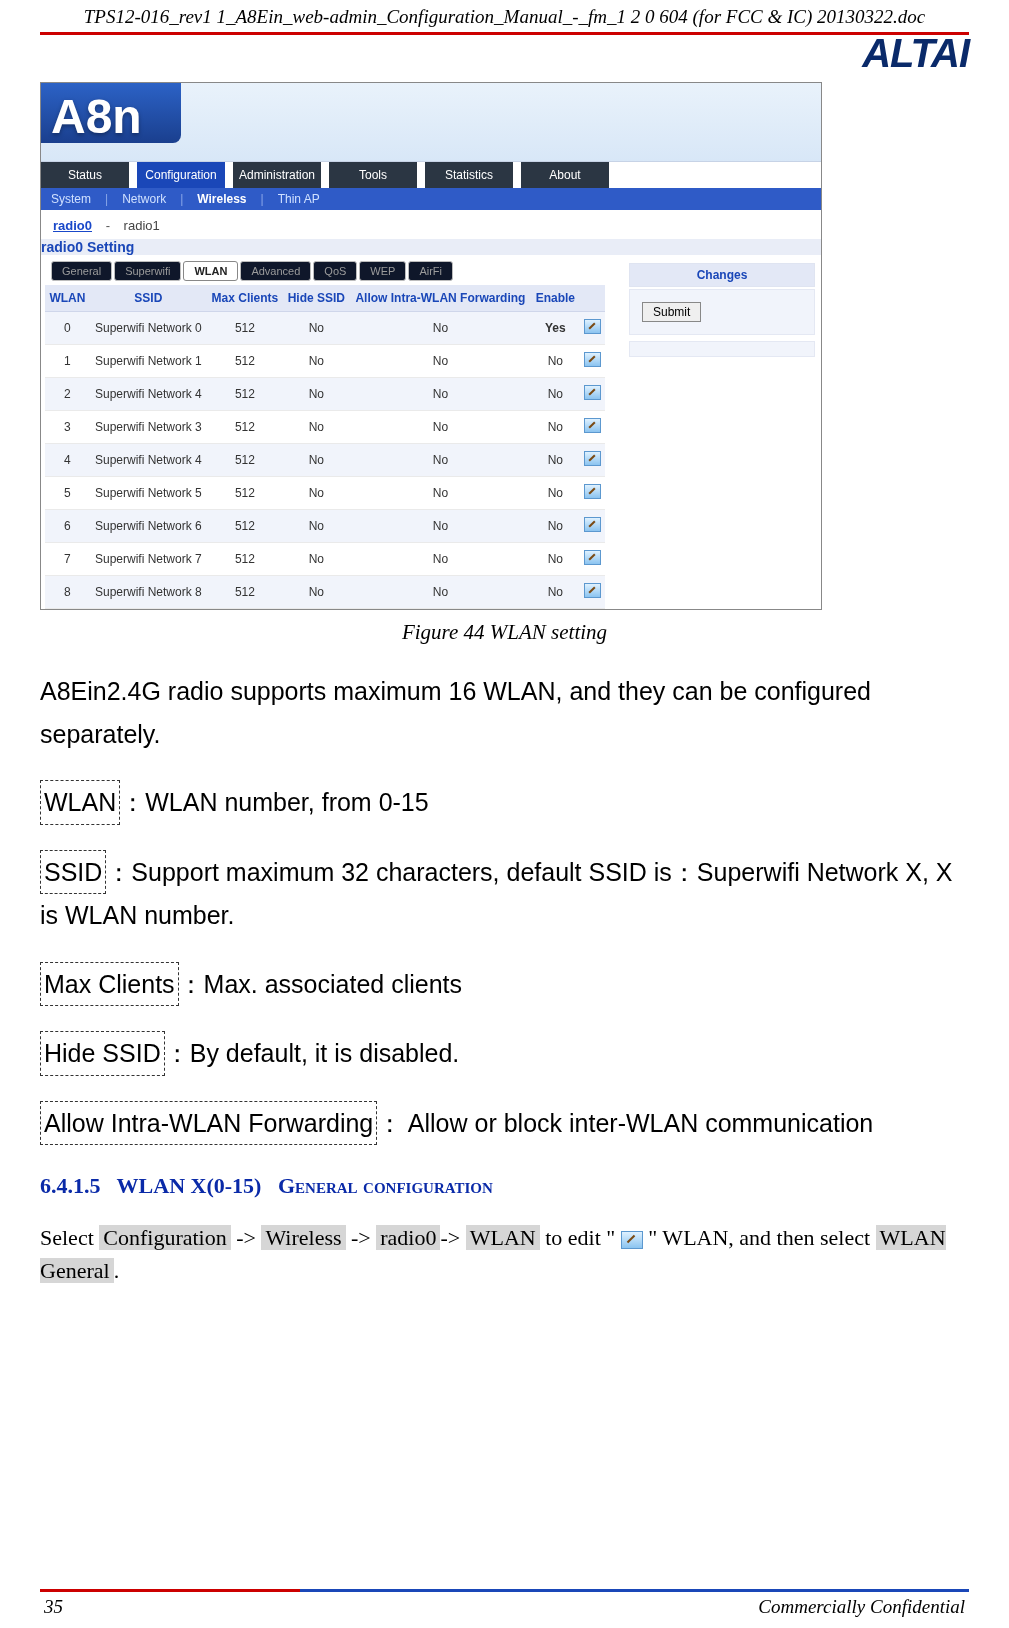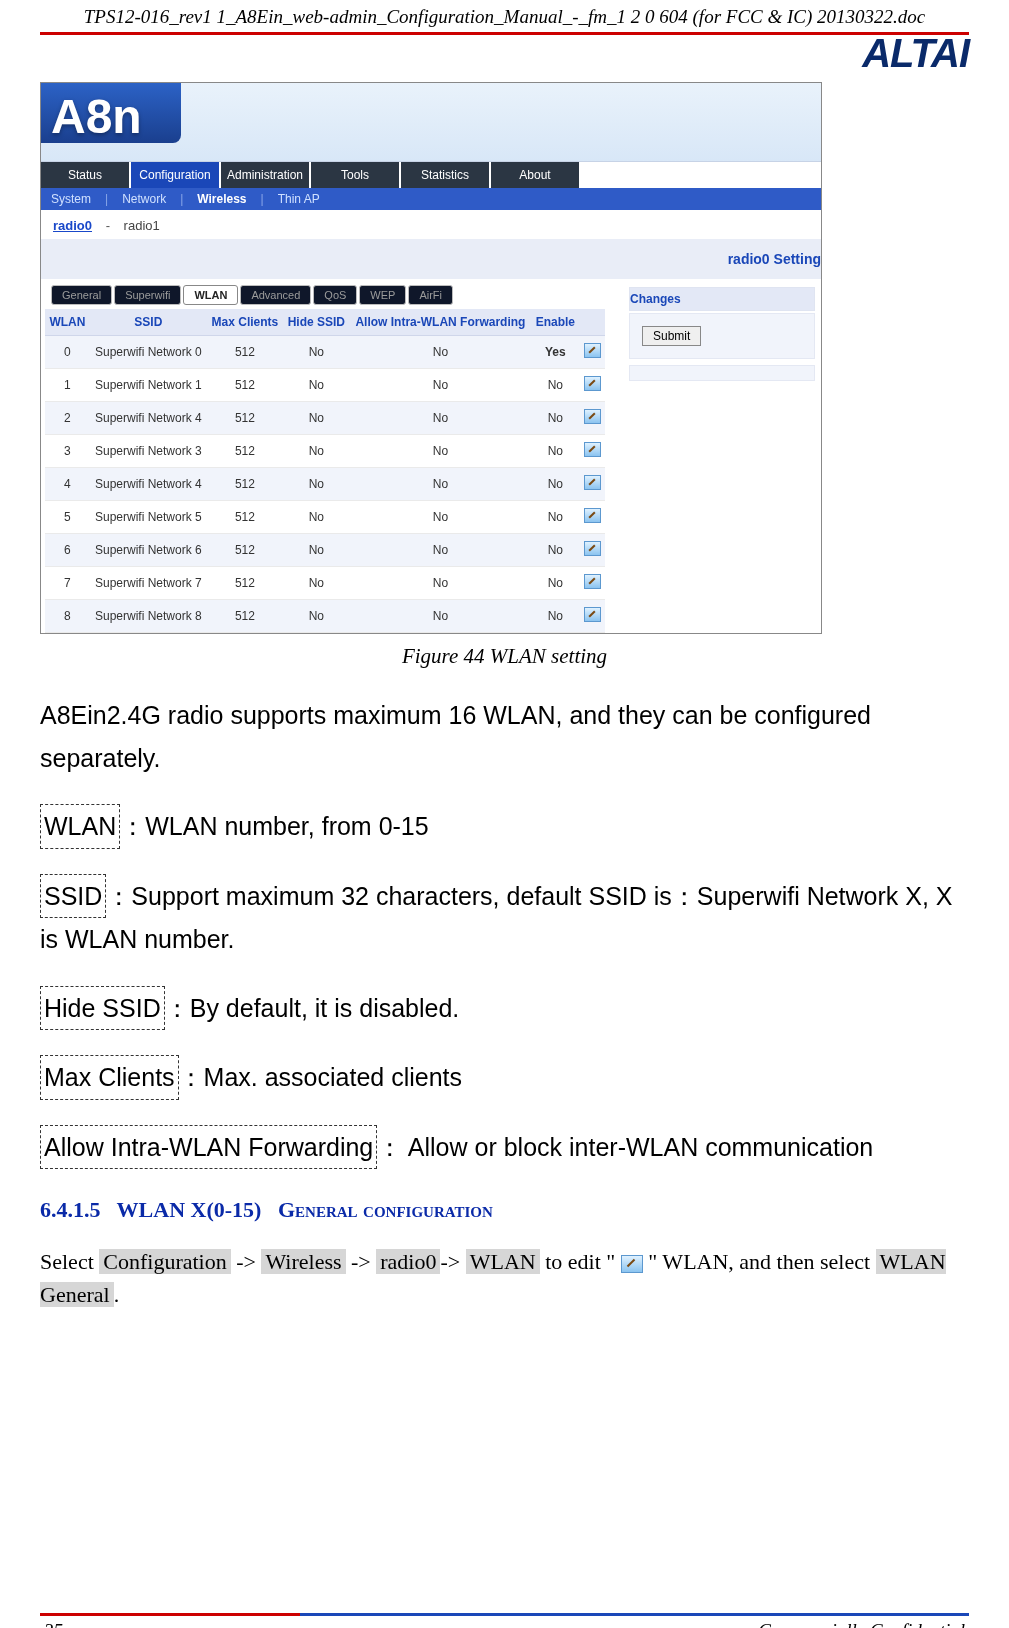--- a/index.html
+++ b/index.html
@@ -67,20 +67,21 @@
     left: 0;
     top: 0;
     width: 140px;
     height: 60px;
     background: linear-gradient(#2c62c6, #1a3f8e);
     border-radius: 0 0 8px 0;
   }
   .nav-tabs {
     display: flex;
     background: #fff;
+    gap: 6px;
   }
   .nav-tab {
     background: #2b3643;
     color: #fff;
     font-size: 12px;
     padding: 6px 0;
     width: 88px;
     text-align: center;
     margin-right: 2px;
   }
@@ -104,23 +105,23 @@
     color: #1948c9;
     font-weight: bold;
     text-decoration: underline;
   }
   .radio-select .dash { margin: 0 10px; color: #555; }
   .radio-select .r1 { color: #444; }
   .section-title {
     background: #e9edf7;
     color: #1a47b8;
     font-weight: bold;
-    text-align: right;
+    text-align: left;
     font-size: 14px;
-    padding: 12px 0;
+    padding: 0 0;
     margin: 4px 0 6px 0;
   }
   .content-row {
     display: flex;
     align-items: flex-start;
   }
   .left-col { flex: 0 0 570px; padding-left: 4px; }
   .right-col { flex: 1; padding: 2px 6px 0 14px; }
   .pill-tabs {
     display: flex;
@@ -179,20 +180,21 @@
     height: 2px;
     background: #7a4a14;
     transform: rotate(-45deg);
     top: 5px;
     left: 3px;
   }
   .changes-head {
     background: #e3e8f6;
     color: #1a47b8;
     font-weight: bold;
+    text-align: center;
     font-size: 12px;
     padding: 4px 0;
     border: 1px solid #dfe4f1;
   }
   .right-box {
     background: #f1f4fb;
     border: 1px solid #e4e8f3;
     padding: 12px;
     margin-top: 2px;
   }
@@ -444,22 +446,22 @@
     </div>
   </div>
 
   <div class="figure-caption">Figure 44 WLAN setting</div>
 
   <div class="body-text">
     <p>A8Ein2.4G radio supports maximum 16 WLAN, and they can be configured separately.</p>
     <div id="defs">
         <p><span class="def-term">WLAN </span><span>：WLAN number, from 0-15</span></p>
         <p><span class="def-term">SSID</span><span>：Support maximum 32 characters, default SSID is：Superwifi Network X, X is WLAN number.</span></p>
+        <p><span class="def-term">Max Clients</span><span>：Max. associated clients</span></p>
         <p><span class="def-term">Hide SSID</span><span>：By default, it is disabled.</span></p>
-        <p><span class="def-term">Max Clients</span><span>：Max. associated clients</span></p>
         <p><span class="def-term">Allow Intra-WLAN Forwarding</span><span>：  Allow or block inter-WLAN communication</span></p>
       </div>
   </div>
 
   <div class="sec-heading">
     <span>6.4.1.5</span>&nbsp;&nbsp;
     <span>WLAN X(0-15)</span>&nbsp;&nbsp;
     <span class="smallcaps">General configuration</span>
   </div>
 

